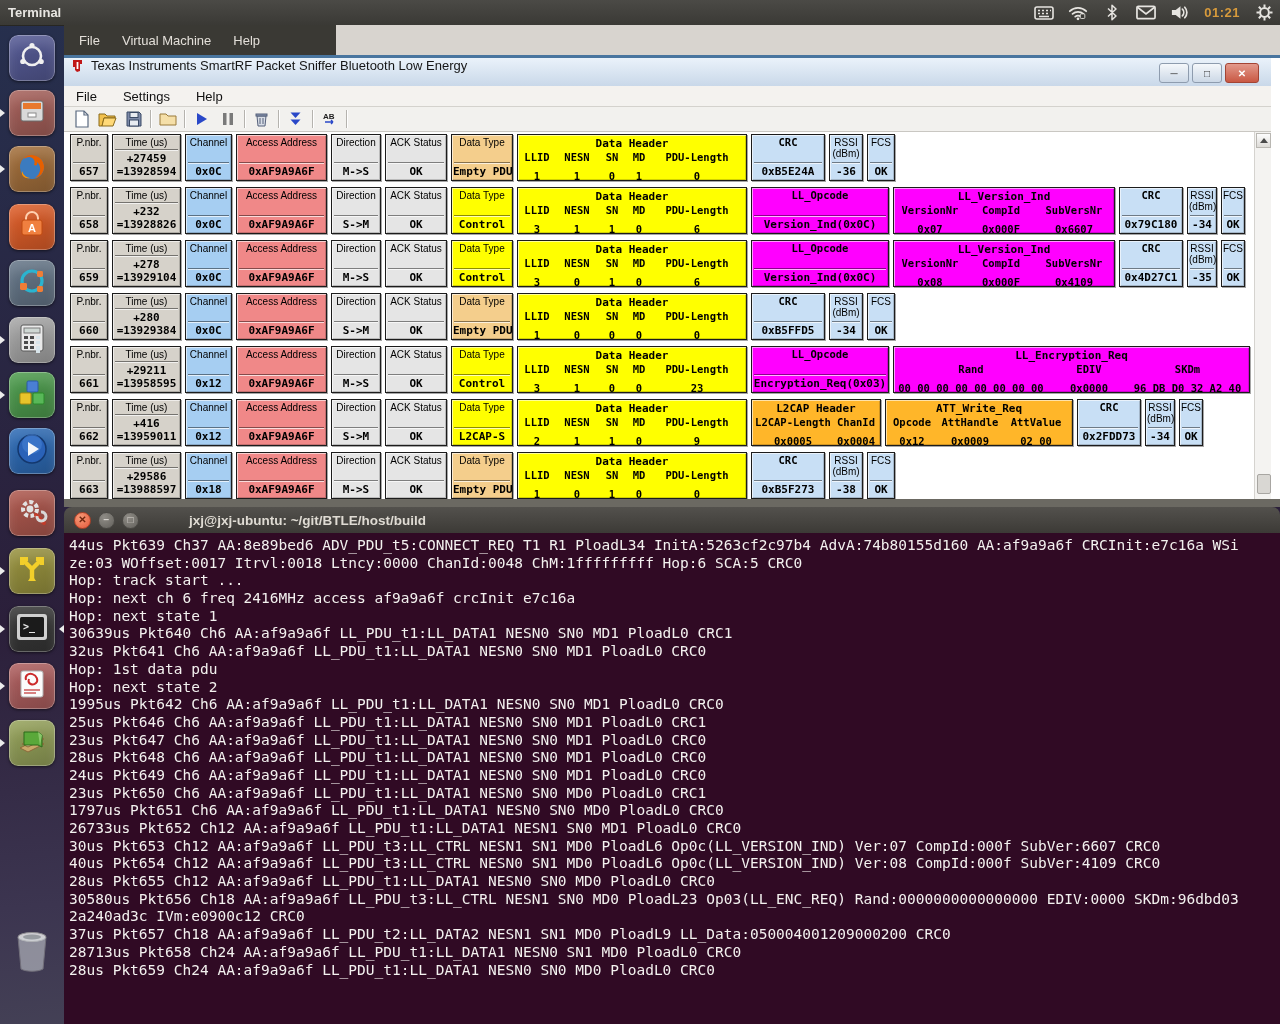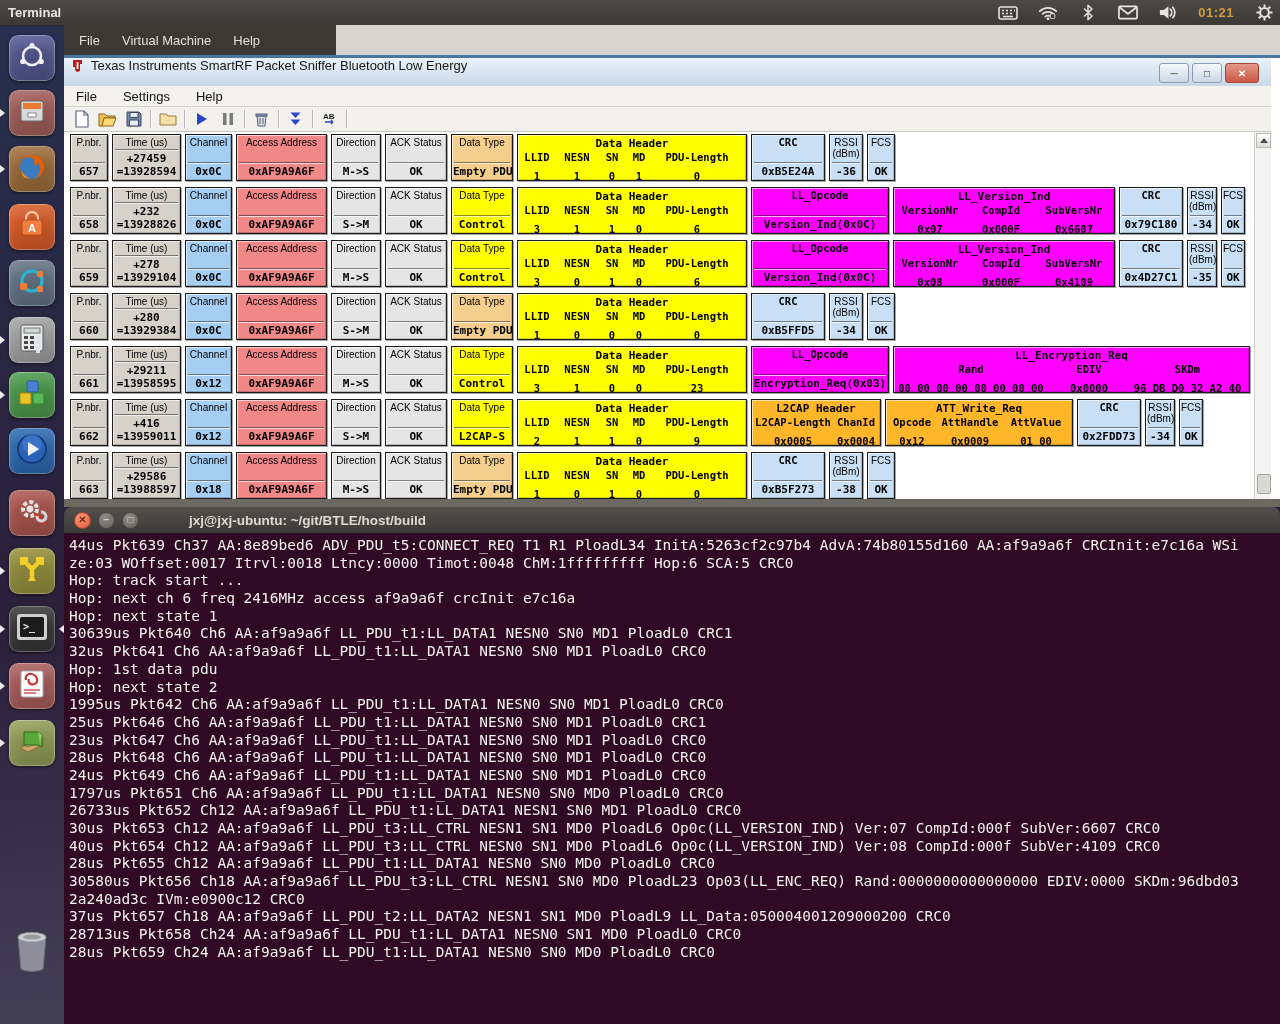--- a/index.html
+++ b/index.html
@@ -4,21 +4,21 @@
 <style>
   html,body{margin:0;padding:0;}
   #root{position:relative;width:1280px;height:1024px;overflow:hidden;
         background:linear-gradient(175deg,#26304e 0%,#2b1f3a 55%,#3c3550 80%,#4a4a5a 100%);
         font-family:"Liberation Sans",sans-serif;}
   
   #panel{position:absolute;left:0;top:0;width:1280px;height:25px;
          background:linear-gradient(#4b4a46,#3a3935);border-bottom:1px solid #272622;
          display:flex;align-items:center;color:#e8e6e2;}
   #panel-title{font-weight:bold;font-size:13px;margin-left:8px;}
-  #tray{position:absolute;right:6px;top:0;height:25px;display:flex;align-items:center;gap:20px;}
+  #tray{position:absolute;right:6px;top:0;height:25px;display:flex;align-items:center;gap:14px;}
   .trayicon{width:20px;height:20px;display:flex;align-items:center;justify-content:center;}
   #clock{font-size:13px;font-weight:bold;color:#d79a3c;letter-spacing:.5px;}
   
   #vmbar{position:absolute;left:64px;top:25px;width:1216px;height:30px;background:#d8d4cf;}
   #vmbar-dark{position:absolute;left:0;top:0;width:272px;height:30px;background:#3a3934;
               display:flex;align-items:center;gap:22px;padding-left:15px;box-sizing:border-box;}
   .vm-menu-item{color:#e3dfd9;font-size:13px;cursor:default;}
   
   #guest{position:absolute;left:64px;top:55px;width:1216px;height:452px;background:#ffffff;}
   #guest-topline{position:absolute;left:0;top:0;width:100%;height:3px;background:#49759f;}
@@ -884,21 +884,21 @@
               <div class="ccol" style="width: 50px;">
                 <div class="ch">Opcode</div>
                 <div class="cvv">0x12</div>
               </div>
               <div class="ccol" style="width: 66px;">
                 <div class="ch">AttHandle</div>
                 <div class="cvv">0x0009</div>
               </div>
               <div class="ccol" style="width: 66px;">
                 <div class="ch">AttValue</div>
-                <div class="cvv">01 00</div>
+                <div class="cvv">02 00</div>
               </div>
             </div>
           </div>
           <div class="cell bg-lblue" style="left: 1013px; width: 64px;">
             <div class="cl mono">CRC</div>
             <div class="csep push"></div>
             <div class="cv">0x2FDD73</div>
           </div>
           <div class="cell bg-lblue" style="left: 1081px; width: 30px;">
             <div class="cl">RSSI</div>
@@ -1001,33 +1001,34 @@
 
 <div id="term">
   <div id="term-title">
     <div class="tbtn close">✕</div>
     <div class="tbtn min">−</div>
     <div class="tbtn max">□</div>
     <span id="term-title-text">jxj@jxj-ubuntu: ~/git/BTLE/host/build</span>
   </div>
   <div id="term-body">
         <div class="tline">44us Pkt639 Ch37 AA:8e89bed6 ADV_PDU_t5:CONNECT_REQ T1 R1 PloadL34 InitA:5263cf2c97b4 AdvA:74b80155d160 AA:af9a9a6f CRCInit:e7c16a WSi</div>
-        <div class="tline">ze:03 WOffset:0017 Itrvl:0018 Ltncy:0000 Timot:0048 ChM:1fffffffff Hop:6 SCA:5 CRC0</div>
+        <div class="tline">ze:03 WOffset:0017 Itrvl:0018 Ltncy:0000 ChanId:0048 ChM:1fffffffff Hop:6 SCA:5 CRC0</div>
         <div class="tline">Hop: track start ...</div>
         <div class="tline">Hop: next ch 6 freq 2416MHz access af9a9a6f crcInit e7c16a</div>
         <div class="tline">Hop: next state 1</div>
         <div class="tline">30639us Pkt640 Ch6 AA:af9a9a6f LL_PDU_t1:LL_DATA1 NESN0 SN0 MD1 PloadL0 CRC1</div>
         <div class="tline">32us Pkt641 Ch6 AA:af9a9a6f LL_PDU_t1:LL_DATA1 NESN0 SN0 MD1 PloadL0 CRC0</div>
         <div class="tline">Hop: 1st data pdu</div>
         <div class="tline">Hop: next state 2</div>
         <div class="tline">1995us Pkt642 Ch6 AA:af9a9a6f LL_PDU_t1:LL_DATA1 NESN0 SN0 MD1 PloadL0 CRC0</div>
         <div class="tline">25us Pkt646 Ch6 AA:af9a9a6f LL_PDU_t1:LL_DATA1 NESN0 SN0 MD1 PloadL0 CRC1</div>
         <div class="tline">23us Pkt647 Ch6 AA:af9a9a6f LL_PDU_t1:LL_DATA1 NESN0 SN0 MD1 PloadL0 CRC0</div>
         <div class="tline">28us Pkt648 Ch6 AA:af9a9a6f LL_PDU_t1:LL_DATA1 NESN0 SN0 MD1 PloadL0 CRC0</div>
         <div class="tline">24us Pkt649 Ch6 AA:af9a9a6f LL_PDU_t1:LL_DATA1 NESN0 SN0 MD1 PloadL0 CRC0</div>
+        <div class="tline">23us Pkt650 Ch6 AA:af9a9a6f LL_PDU_t1:LL_DATA1 NESN0 SN0 MD0 PloadL0 CRC1</div>
         <div class="tline">1797us Pkt651 Ch6 AA:af9a9a6f LL_PDU_t1:LL_DATA1 NESN0 SN0 MD0 PloadL0 CRC0</div>
         <div class="tline">26733us Pkt652 Ch12 AA:af9a9a6f LL_PDU_t1:LL_DATA1 NESN1 SN0 MD1 PloadL0 CRC0</div>
         <div class="tline">30us Pkt653 Ch12 AA:af9a9a6f LL_PDU_t3:LL_CTRL NESN1 SN1 MD0 PloadL6 Op0c(LL_VERSION_IND) Ver:07 CompId:000f SubVer:6607 CRC0</div>
         <div class="tline">40us Pkt654 Ch12 AA:af9a9a6f LL_PDU_t3:LL_CTRL NESN0 SN1 MD0 PloadL6 Op0c(LL_VERSION_IND) Ver:08 CompId:000f SubVer:4109 CRC0</div>
         <div class="tline">28us Pkt655 Ch12 AA:af9a9a6f LL_PDU_t1:LL_DATA1 NESN0 SN0 MD0 PloadL0 CRC0</div>
         <div class="tline">30580us Pkt656 Ch18 AA:af9a9a6f LL_PDU_t3:LL_CTRL NESN1 SN0 MD0 PloadL23 Op03(LL_ENC_REQ) Rand:0000000000000000 EDIV:0000 SKDm:96dbd03</div>
         <div class="tline">2a240ad3c IVm:e0900c12 CRC0</div>
         <div class="tline">37us Pkt657 Ch18 AA:af9a9a6f LL_PDU_t2:LL_DATA2 NESN1 SN1 MD0 PloadL9 LL_Data:050004001209000200 CRC0</div>
         <div class="tline">28713us Pkt658 Ch24 AA:af9a9a6f LL_PDU_t1:LL_DATA1 NESN0 SN1 MD0 PloadL0 CRC0</div>
         <div class="tline">28us Pkt659 Ch24 AA:af9a9a6f LL_PDU_t1:LL_DATA1 NESN0 SN0 MD0 PloadL0 CRC0</div>

